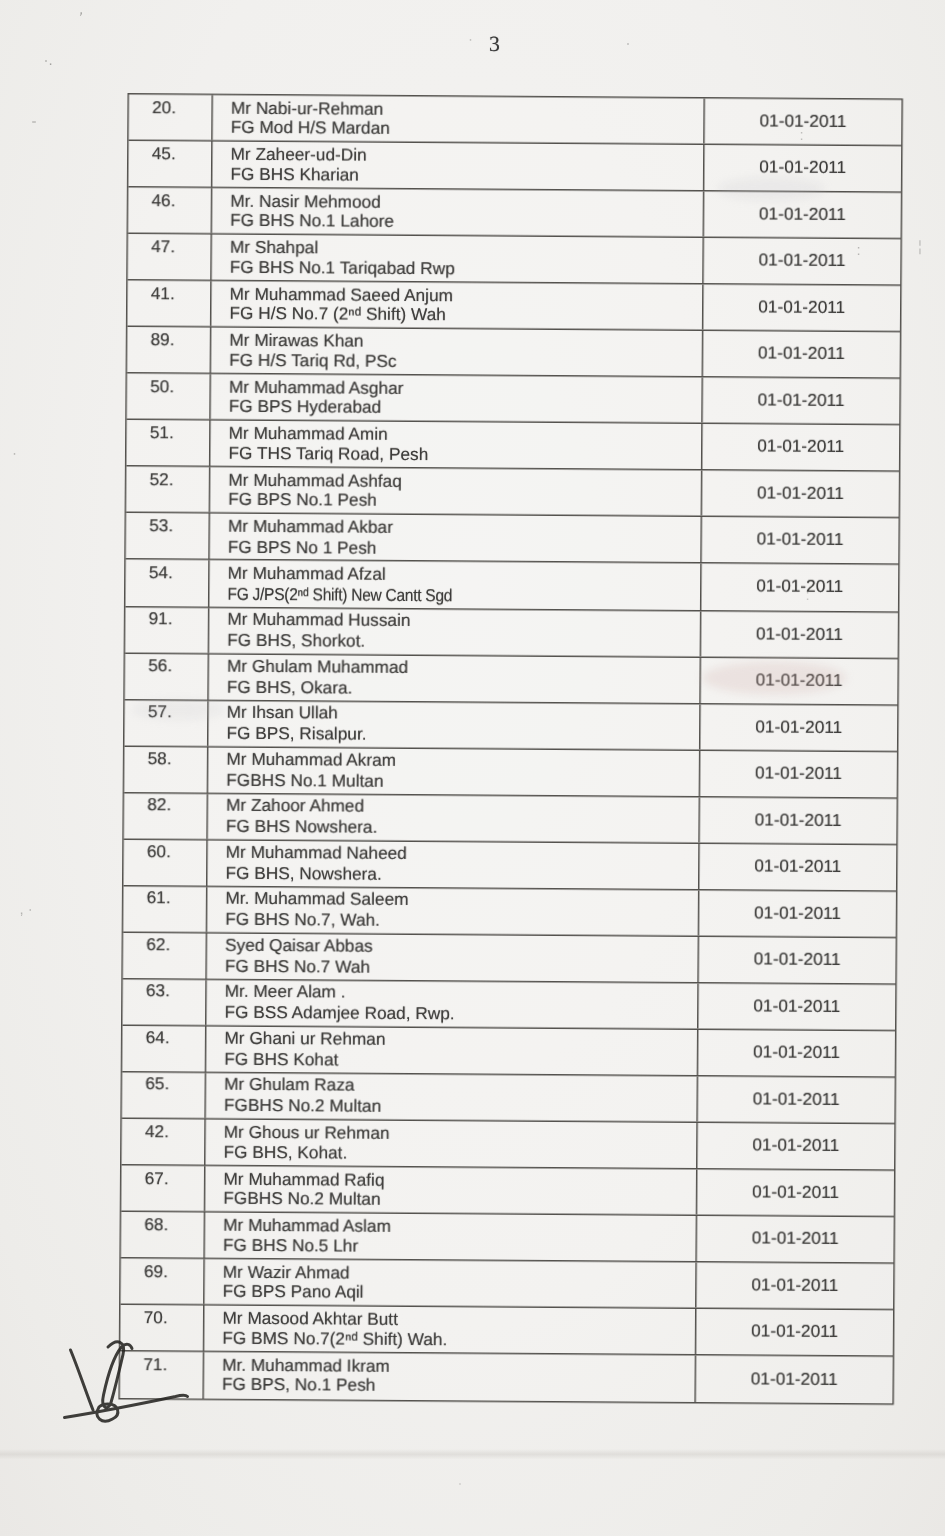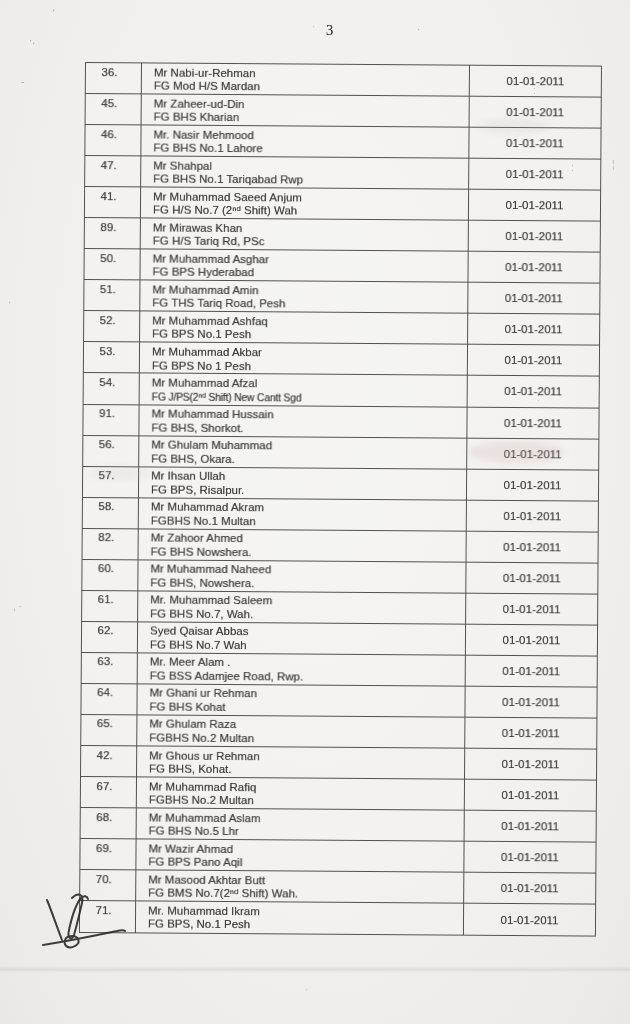--- a/index.html
+++ b/index.html
@@ -78,21 +78,21 @@
 </head>
 <body>
 
 <div class="scan">
 
   <div class="page-number">3</div>
 
   <div class="doc-table">
     <div>
     <div class="trow">
-      <div class="cell sno">36.</div>
+      <div class="cell sno">20.</div>
       <div class="cell name">
         <div class="nline">Mr Nabi-ur-Rehman</div>
         <div class="sline">FG Mod H/S Mardan</div>
       </div>
       <div class="cell date">01-01-2011</div>
     </div>
 
     <div class="trow">
       <div class="cell sno">45.</div>
       <div class="cell name">

